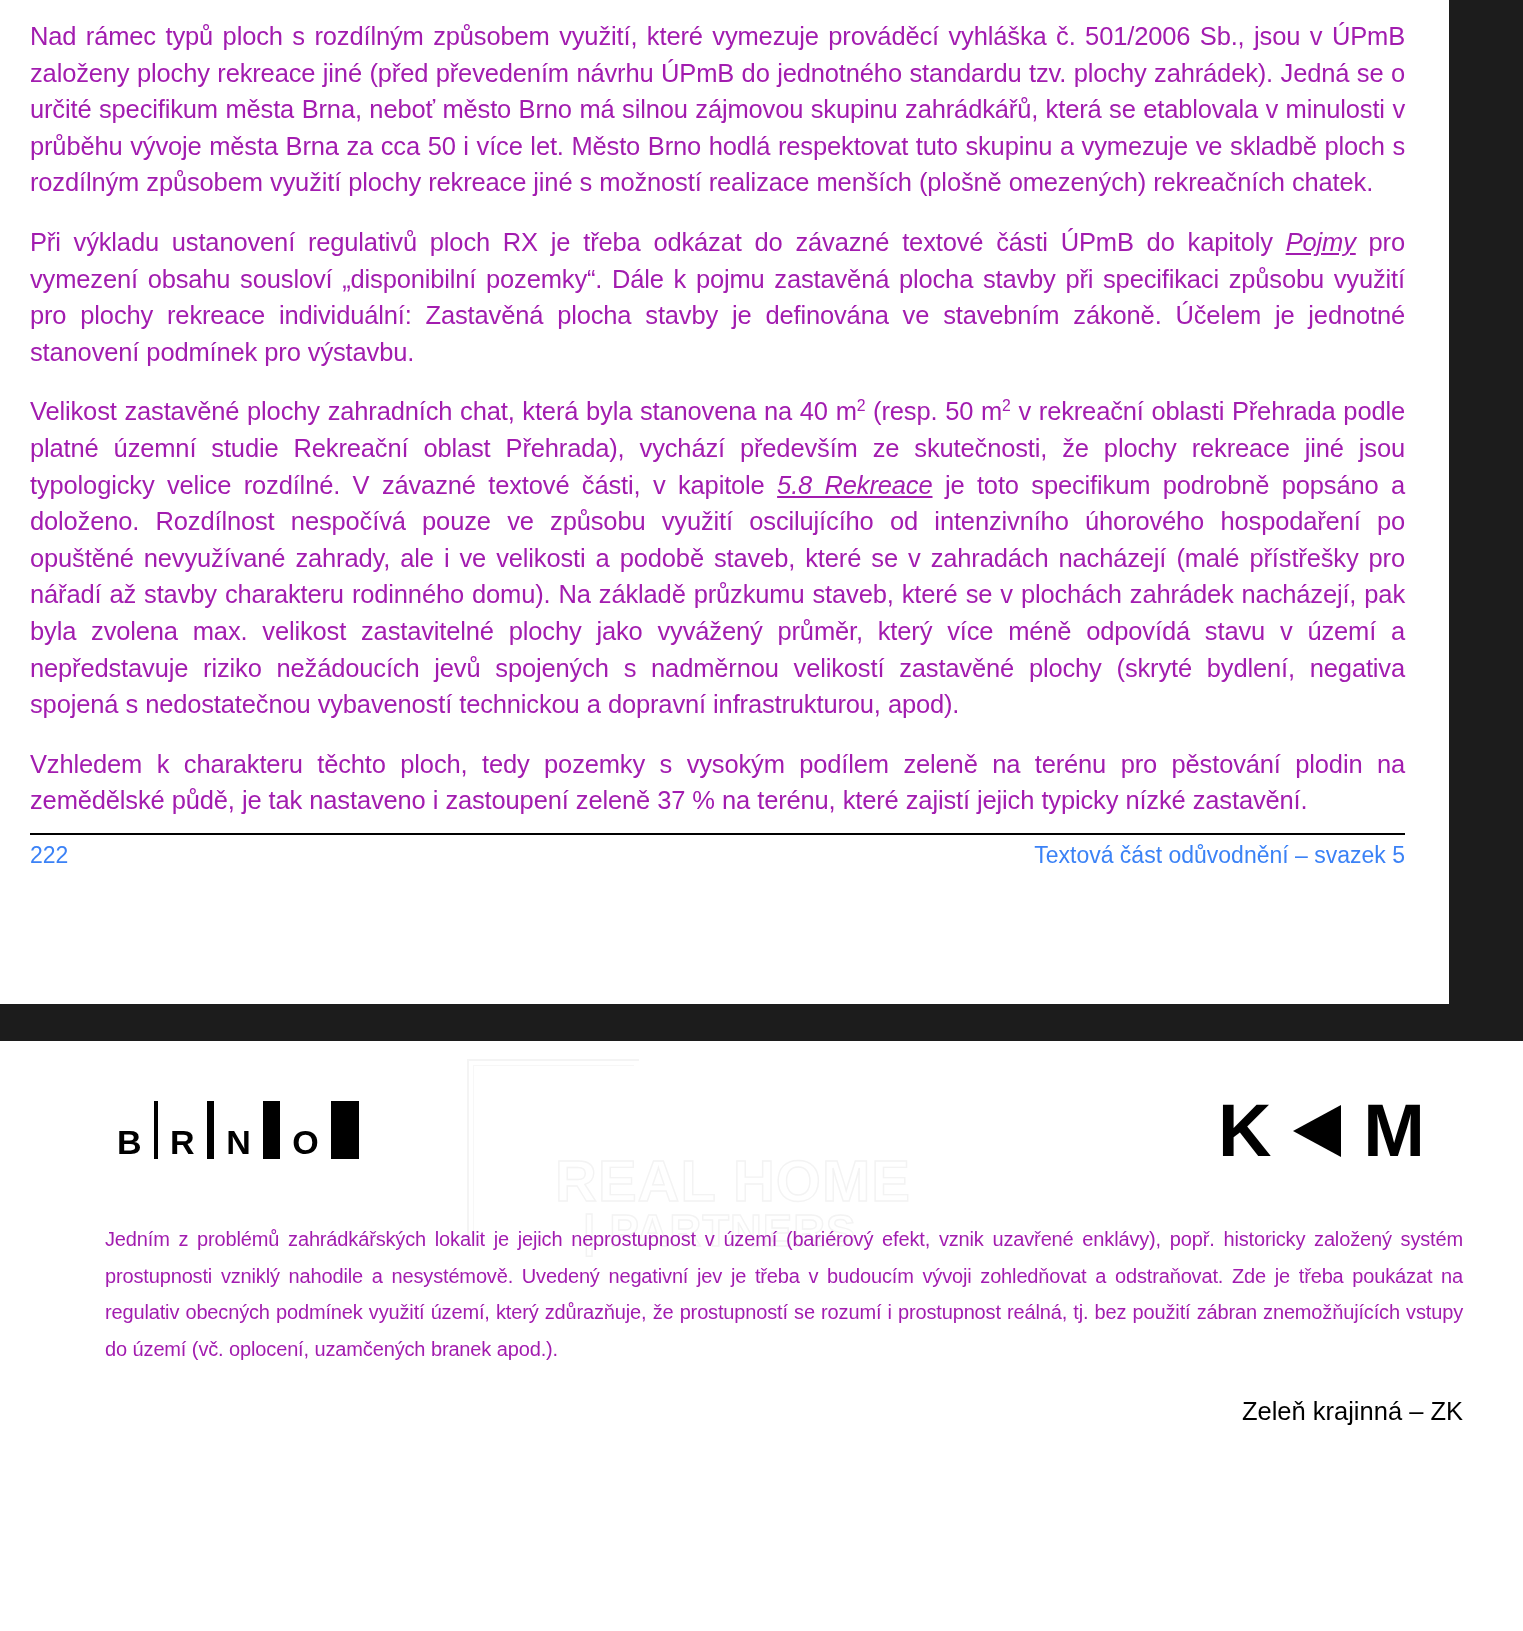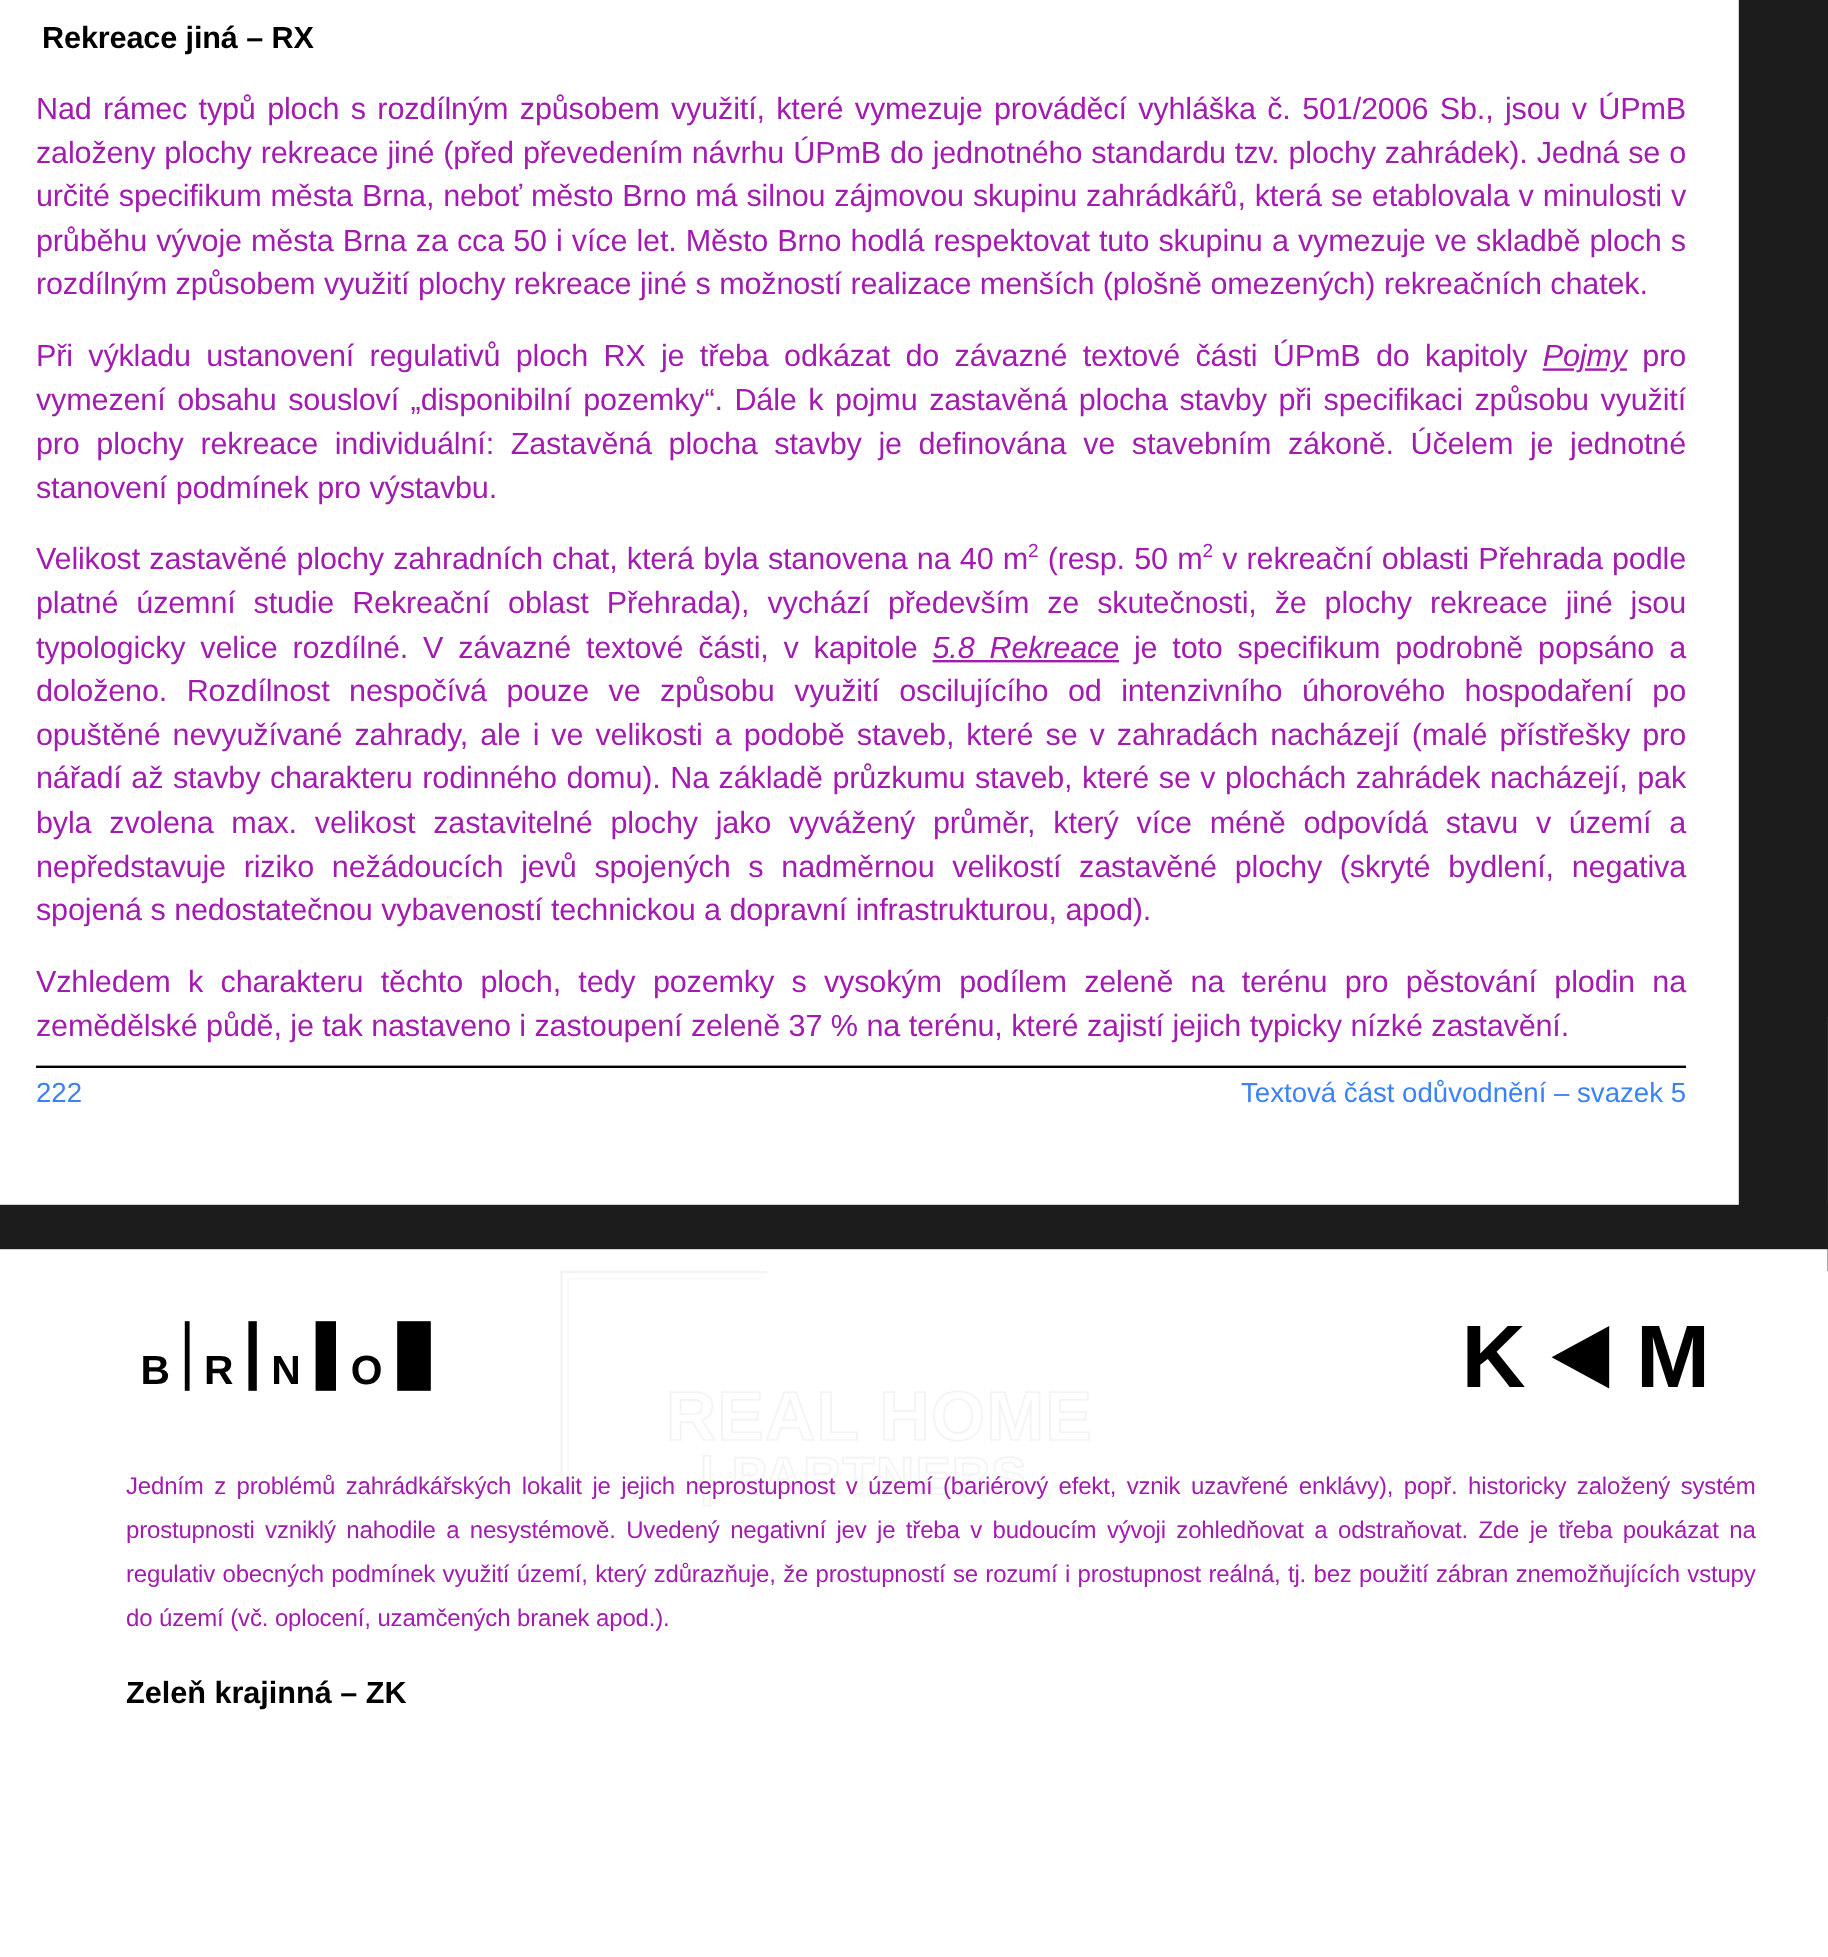--- a/index.html
+++ b/index.html
@@ -202,33 +202,33 @@
   }
 
   .p2-text { position: relative; z-index: 2; }
   .p2-text p.para {
     font-size: 20px;
     line-height: 36.6px;
     margin: 0 0 23px 0;
   }
   h2.sub-heading {
     font-size: 25.5px;
-    font-weight: bold;
+    font-weight: normal;
     margin: 30px 0 0 0;
     color: #000;
+    text-align: right;
   }
 </style>
 </head>
 <body>
 
 <div class="viewer">
 
   <div class="page page-one">
 
-    <h1 class="doc-heading">Rekreace jiná – RX</h1>
 
     <p class="para" id="p1">Nad rámec typů ploch s rozdílným způsobem využití, které vymezuje prováděcí vyhláška č. 501/2006 Sb., jsou v ÚPmB založeny plochy rekreace jiné (před převedením návrhu ÚPmB do jednotného standardu tzv. plochy zahrádek). Jedná se o určité specifikum města Brna, neboť město Brno má silnou zájmovou skupinu zahrádkářů, která se etablovala v minulosti v průběhu vývoje města Brna za cca 50 i více let. Město Brno hodlá respektovat tuto skupinu a vymezuje ve skladbě ploch s rozdílným způsobem využití plochy rekreace jiné s možností realizace menších (plošně omezených) rekreačních chatek.</p>
     <p class="para" id="p2">Při výkladu ustanovení regulativů ploch RX je třeba odkázat do závazné textové části ÚPmB do kapitoly <span class="ital">Pojmy</span> pro vymezení obsahu sousloví „disponibilní pozemky“. Dále k pojmu zastavěná plocha stavby při specifikaci způsobu využití pro plochy rekreace individuální: Zastavěná plocha stavby je definována ve stavebním zákoně. Účelem je jednotné stanovení podmínek pro výstavbu.</p>
     <p class="para" id="p3">Velikost zastavěné plochy zahradních chat, která byla stanovena na 40 m<sup>2</sup> (resp. 50 m<sup>2</sup> v rekreační oblasti Přehrada podle platné územní studie Rekreační oblast Přehrada), vychází především ze skutečnosti, že plochy rekreace jiné jsou typologicky velice rozdílné. V závazné textové části, v kapitole <span class="ital">5.8 Rekreace</span> je toto specifikum podrobně popsáno a doloženo. Rozdílnost nespočívá pouze ve způsobu využití oscilujícího od intenzivního úhorového hospodaření po opuštěné nevyužívané zahrady, ale i ve velikosti a podobě staveb, které se v zahradách nacházejí (malé přístřešky pro nářadí až stavby charakteru rodinného domu). Na základě průzkumu staveb, které se v plochách zahrádek nacházejí, pak byla zvolena max. velikost zastavitelné plochy jako vyvážený průměr, který více méně odpovídá stavu v území a nepředstavuje riziko nežádoucích jevů spojených s nadměrnou velikostí zastavěné plochy (skryté bydlení, negativa spojená s nedostatečnou vybaveností technickou a dopravní infrastrukturou, apod).</p>
     <p class="para last" id="p4">Vzhledem k charakteru těchto ploch, tedy pozemky s vysokým podílem zeleně na terénu pro pěstování plodin na zemědělské půdě, je tak nastaveno i zastoupení zeleně 37 % na terénu, které zajistí jejich typicky nízké zastavění.</p>
 
     <hr class="footer-rule">
     <div class="footer-row">
       <span>222</span>
       <span>Textová část odůvodnění – svazek 5</span>

